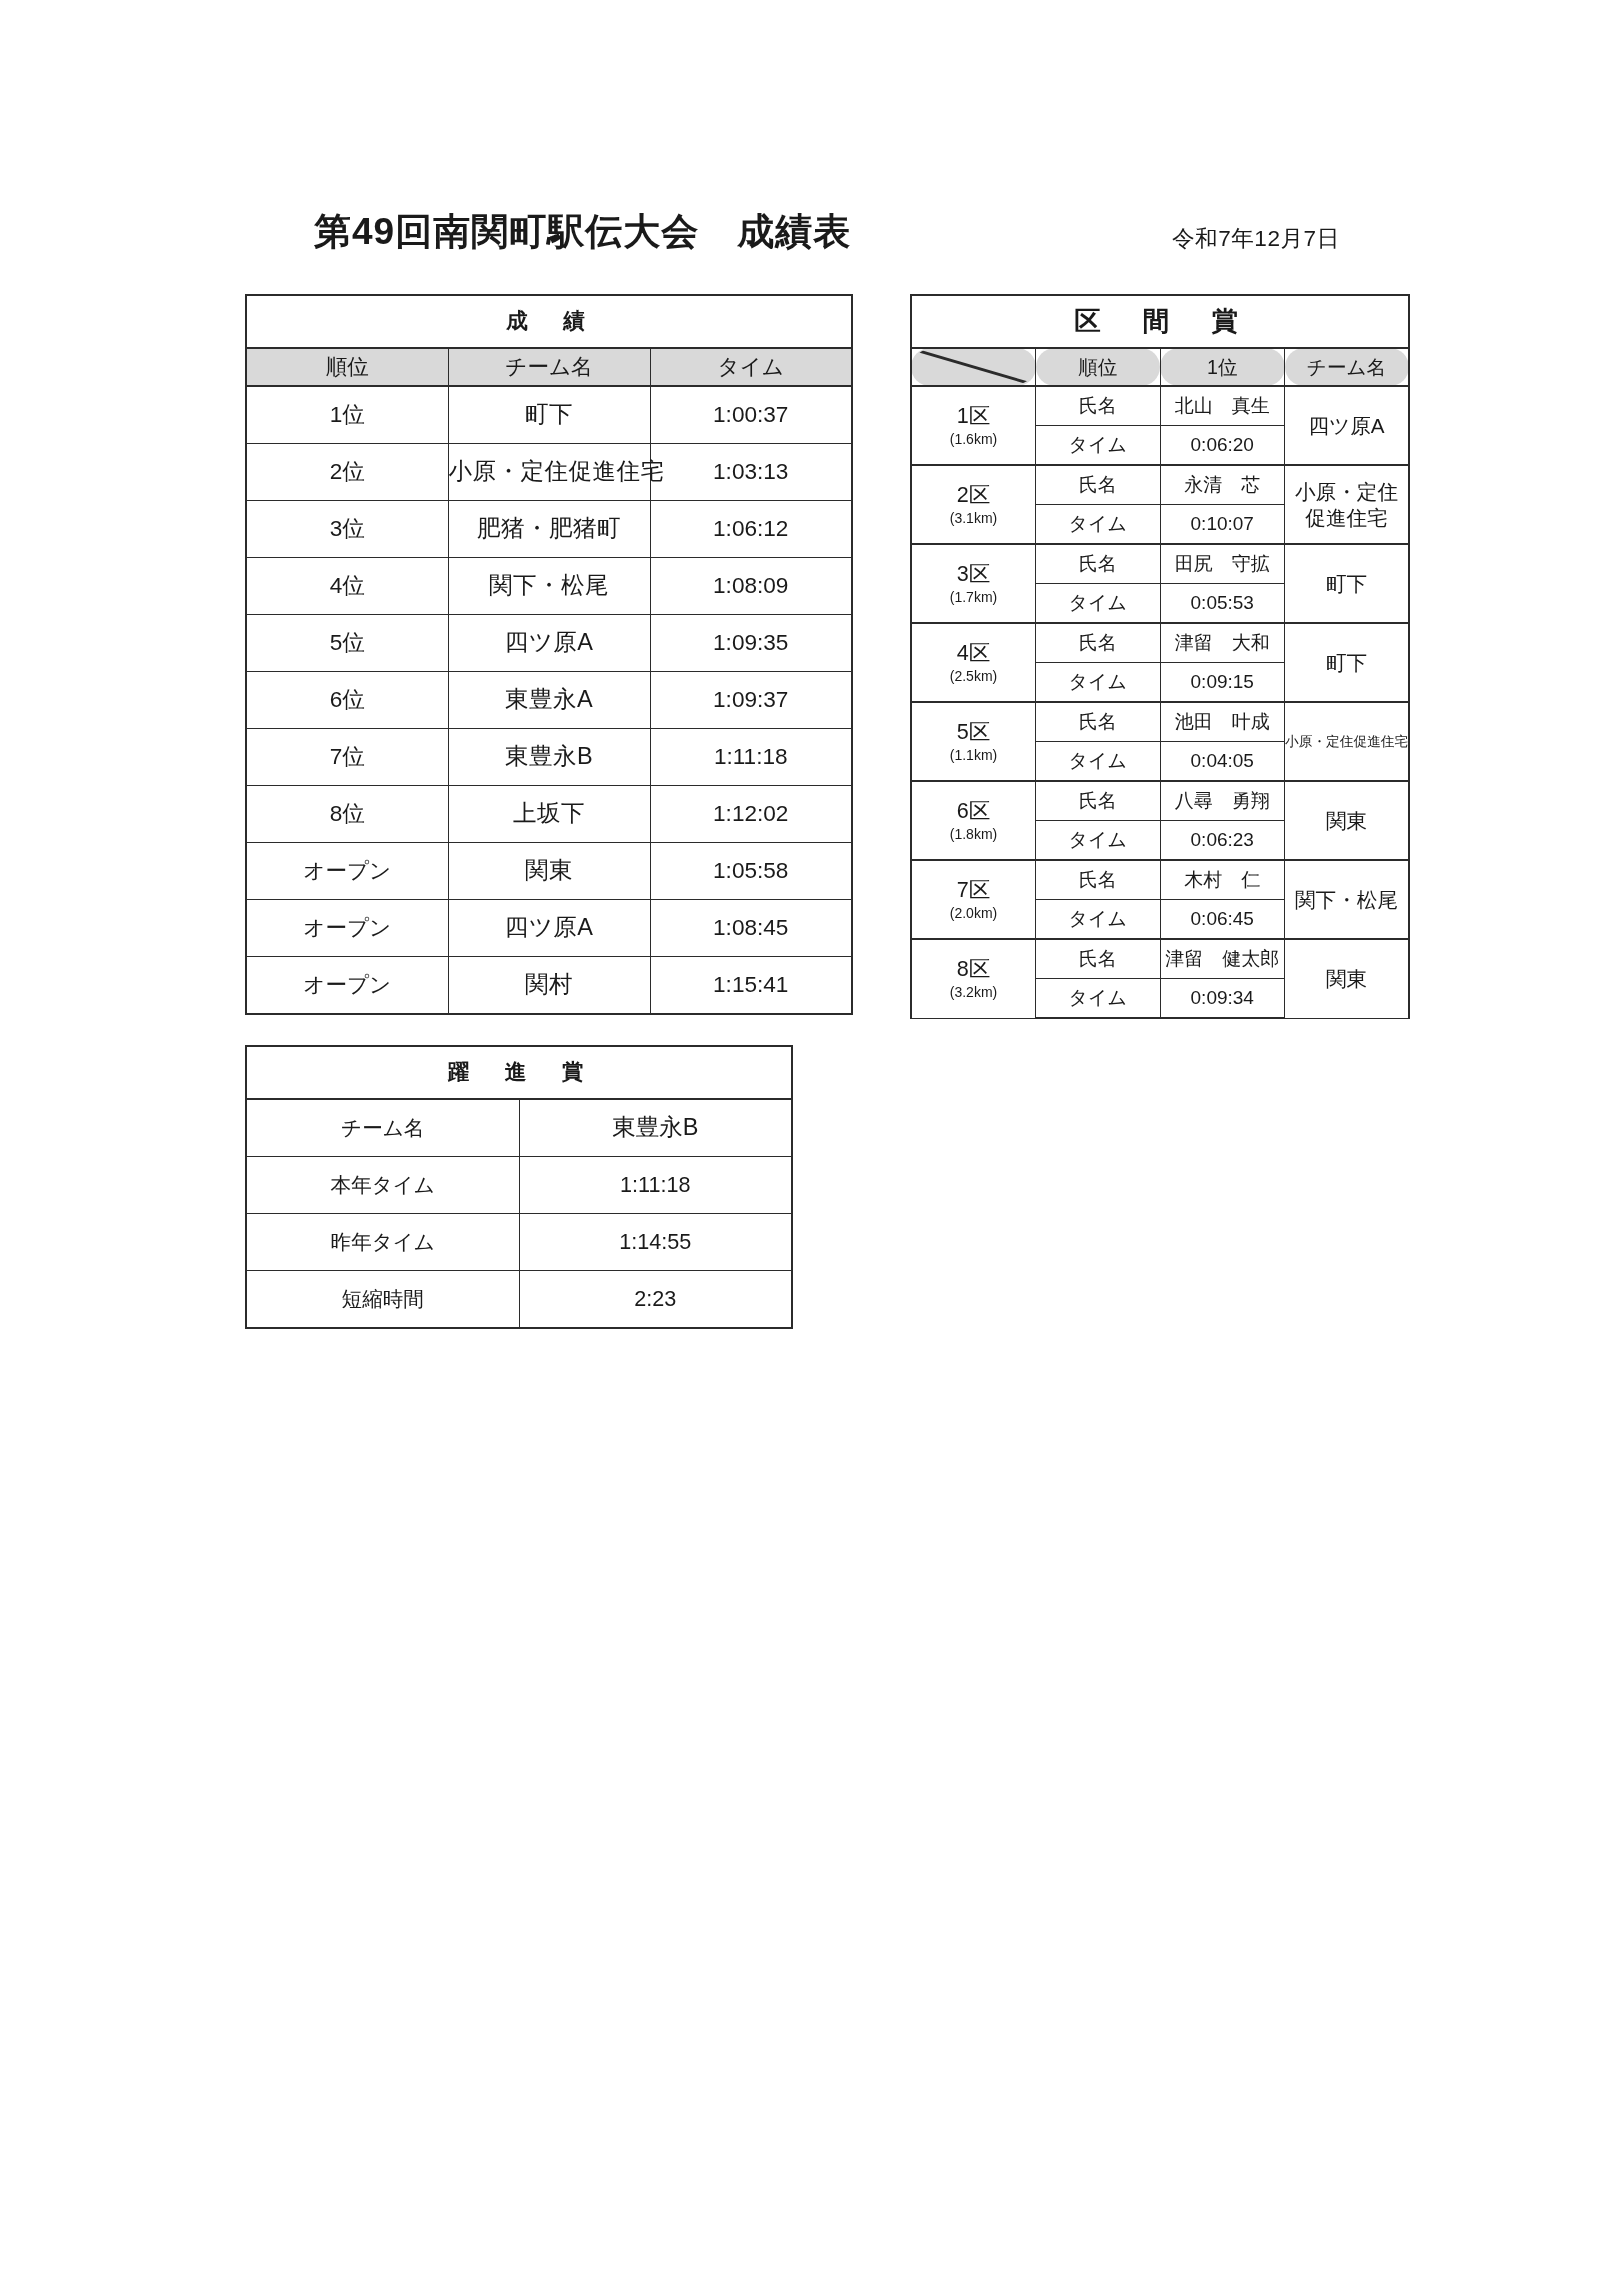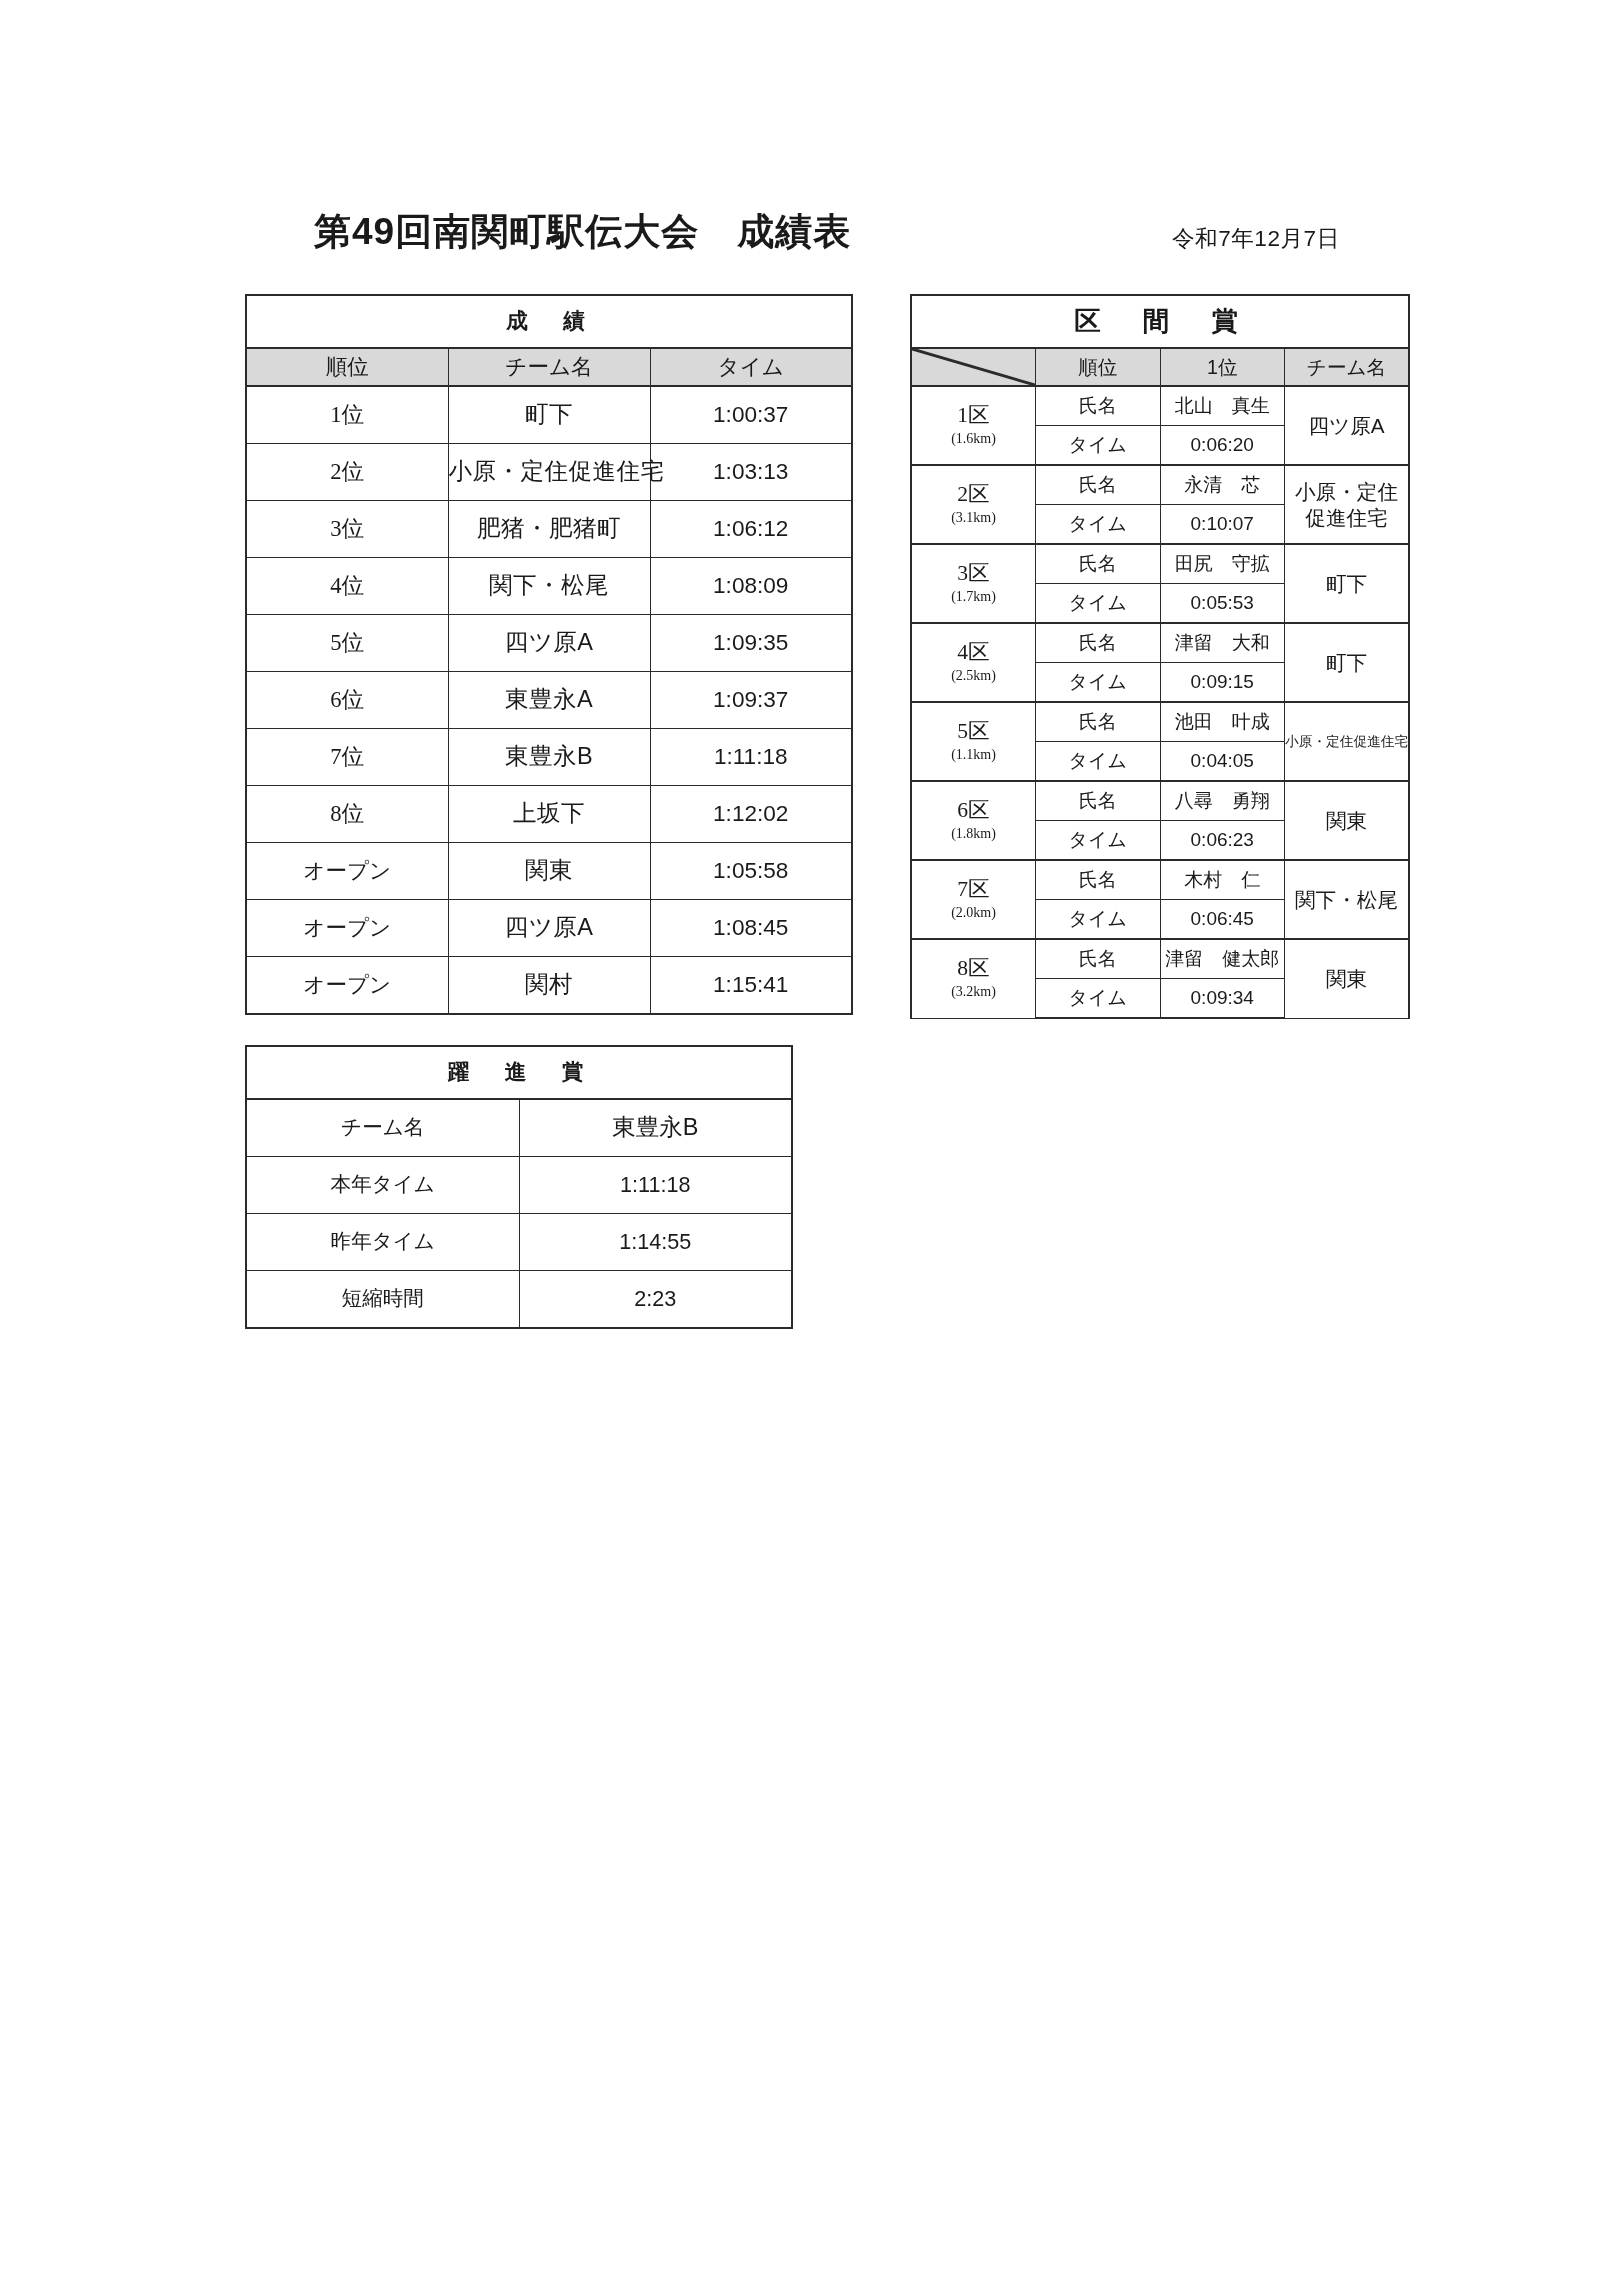--- a/index.html
+++ b/index.html
@@ -56,21 +56,21 @@
     text-align: center;
     vertical-align: middle;
     padding: 0;
     background: #ffffff;
     font-size: 21.6px;
     line-height: 1.15;
     white-space: pre;
   }
   .outer-top td { border-top-width: 2.9px; }
   .outer-bot td { border-bottom-width: 2.9px; }
-  .tbl td.lft { border-left-width: 2.9px; font-family: Liberation Serif, serif; }
+  .tbl td.lft { border-left-width: 2.9px; }
   .tbl td.rgt { border-right-width: 2.9px; }
 
   .caption-cell {
     font-size: 27.5px;
     font-weight: bold;
     letter-spacing: 6.9px;
     height: 51px;
     border-bottom-width: 2.5px !important;
   }
   .hdr-cell {
@@ -93,21 +93,21 @@
 
   
   #improve-table { left: 245px; top: 1045px; width: 548px; }
   #improve-table td.c-lbl { width: 114px; font-size: 20.6px; }
   #improve-table td.c-val { width: 494px; font-size: 21.6px; }
   #improve-table td.data { height: 56px; }
   #improve-table td.c-val.teamname { font-size: 23.5px; }
 
   
   #section-table { left: 910px; top: 294px; width: 500px; }
-  #section-table td { font-size: 19.6px; }
+  #section-table td { font-size: 19.6px; border-radius: 19px; }
   #section-table td.c-leg   { width: 55px; }
   #section-table td.c-kind  { width: 65px; }
   #section-table td.c-first { width: 192px; }
   #section-table td.c-team  { width: 188px; }
   #section-table td.caption-cell { font-size: 26.5px; letter-spacing: 7.8px; }
   #section-table td.row-data { height: 38px; font-size: 19px; }
   #section-table td.leg-cell {
     font-size: 20.6px;
     line-height: 1.0;
     padding: 11px;

